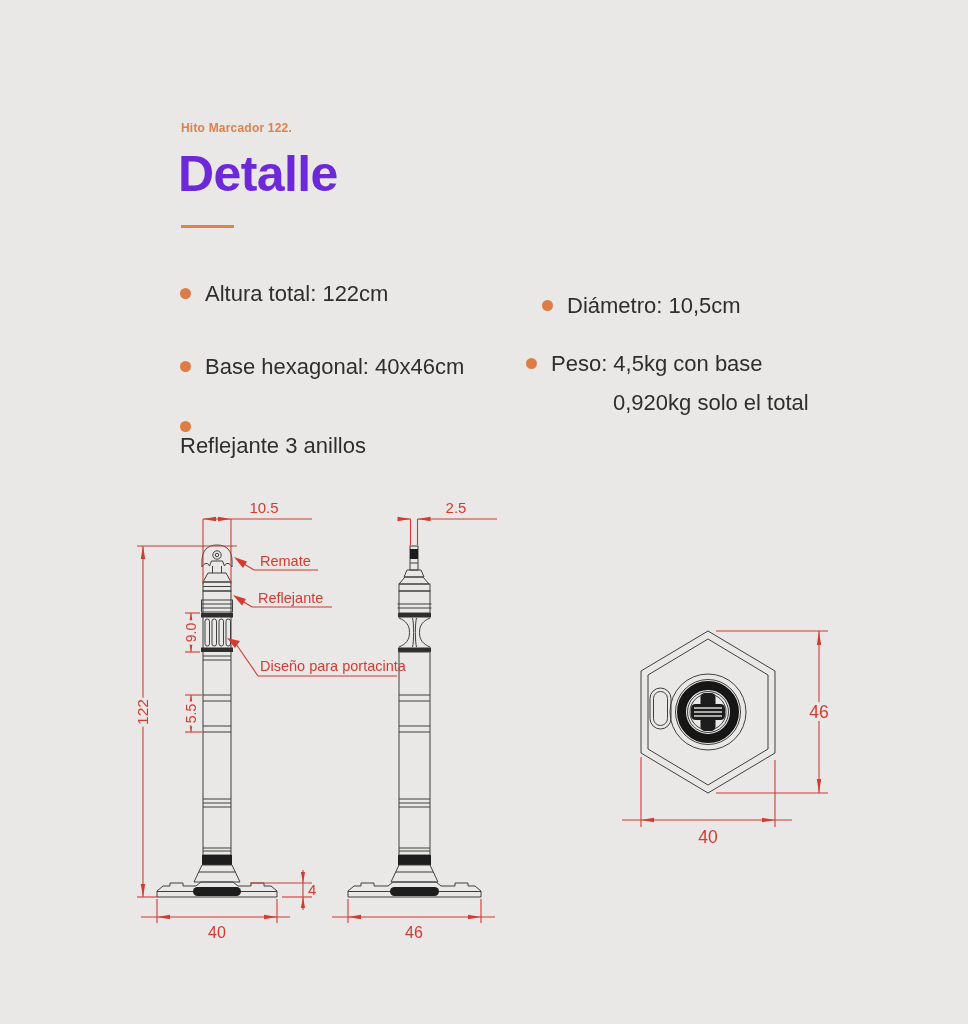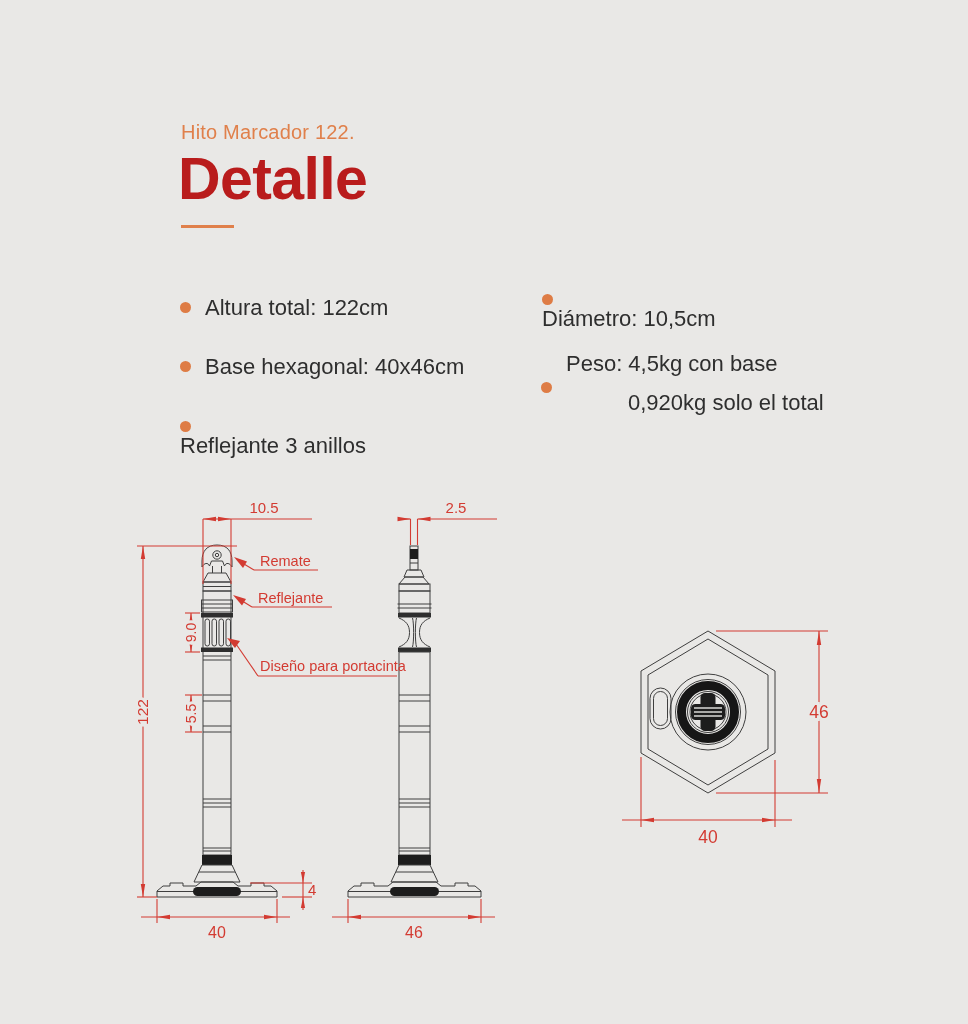--- a/index.html
+++ b/index.html
@@ -4,25 +4,25 @@
 <style>
   html,body{margin:0;padding:0;}
   body{
     width:968px;height:1024px;position:relative;overflow:hidden;
     background:#e9e8e6;
     font-family:"Liberation Sans", sans-serif;
   }
   .page{position:absolute;inset:0;}
   .eyebrow{
     position:absolute;left:181px;top:121px;margin:0;
-    font-size:20px;font-weight:400;letter-spacing:.2px;color:#e0804b;
+    font-size:12px;font-weight:700;letter-spacing:.2px;color:#e0804b;
   }
   .title{
     position:absolute;left:178px;top:146px;margin:0;
-    font-size:59px;font-weight:700;letter-spacing:-.6px;color:#b91c1c;line-height:1.15;
+    font-size:50px;font-weight:700;letter-spacing:-.6px;color:#6d28d9;line-height:1.15;
   }
   .rule{position:absolute;left:181px;top:225px;width:53px;height:2.5px;background:#e0804b;}
   ul.specs{list-style:none;margin:0;padding:0;}
   .spec{
     position:absolute;display:flex;align-items:flex-start;
     font-size:22px;line-height:27px;color:#2e2e2e;
   }
   .dot{width:11px;height:11px;border-radius:50%;background:#de7c45;margin:8px 14px 0 0;flex:none;}
   .spec .l1,.spec .l2{display:block;}
   .spec .l2{margin-left:62px;margin-top:12px;}
@@ -50,40 +50,40 @@
 </head>
 <body>
 
 <div class="page">
 
   <p class="eyebrow">Hito Marcador 122.</p>
   <h1 class="title">Detalle</h1>
   <div class="rule"></div>
 
   <ul class="specs">
-    <li class="spec" style="left:180px;top:294px;justify-content:flex-end;">
+    <li class="spec" style="left:180px;top:280px;justify-content:flex-end;">
       <span class="dot"></span>
       <span>Altura total: 122cm</span>
     </li>
     <li class="spec" style="left:180px;top:353px;text-align:center;">
       <span class="dot"></span>
       <span>Base hexagonal: 40x46cm</span>
     </li>
     <li class="spec" style="left:180px;top:413px;flex-direction:column;">
       <span class="dot"></span>
       <span>Reflejante 3 anillos</span>
     </li>
   </ul>
 
   <ul class="specs">
-    <li class="spec" style="left:542px;top:286px;flex-direction:column;">
+    <li class="spec" style="left:542px;top:292px;">
       <span class="dot"></span>
       <span>Diámetro: 10,5cm</span>
     </li>
-    <li class="spec" style="left:541px;top:350px;align-items:center;">
+    <li class="spec" style="left:526px;top:350px;">
       <span class="dot"></span>
       <span>
         <span class="l1">Peso: 4,5kg con base</span>
         <span class="l2">0,920kg solo el total</span>
       </span>
     </li>
   </ul>
 
   <svg class="drawing" width="968" height="460" viewBox="0 495 968 460" xmlns="http://www.w3.org/2000/svg">
 

